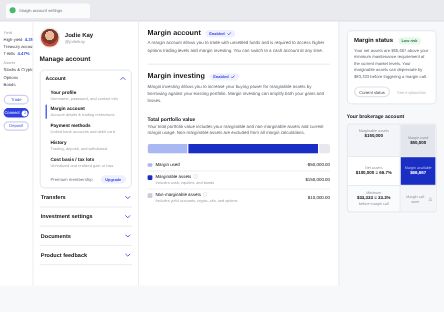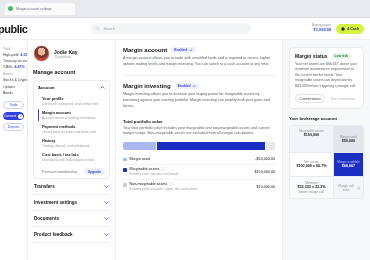--- a/index.html
+++ b/index.html
@@ -186,42 +186,20 @@
 
 <div class="app">
 
   <div class="browser-bar">
     <div class="tab-pill">
       <span class="tab-dot"></span>
       <span class="tab-label">Margin account settings</span>
     </div>
   </div>
 
-  <div class="appbar">
-    <div class="brand">public</div>
-    <div class="searchbox">
-      <svg class="search-ico" viewBox="0 0 16 16">
-        <circle cx="6.5" cy="6.5" r="4.5" fill="none" stroke="#9aa0a8" stroke-width="2"></circle>
-        <line x1="10" y1="10" x2="15" y2="15" stroke="#9aa0a8" stroke-width="2"></line>
-      </svg>
-      <span class="search-ph">Search</span>
-    </div>
-    <div class="appbar-right">
-      <div class="bp">
-        <div class="bp-label">Buying power</div>
-        <div class="bp-value">$1,558.58</div>
-      </div>
-      <div class="cta">
-        <svg width="4" height="4" viewBox="0 0 16 16">
-          <circle cx="8" cy="8" r="7" fill="#1b2a07"></circle>
-        </svg>
-        <span class="cta-txt">4 Cash</span>
-      </div>
-    </div>
-  </div>
 
   <div class="body">
 
     <div class="rail">
       <div class="rail-h">Yield</div>
       <div class="rail-row">
         <span>High-yield</span>
         <b>4.35%</b>
       </div>
       <div class="rail-row">

